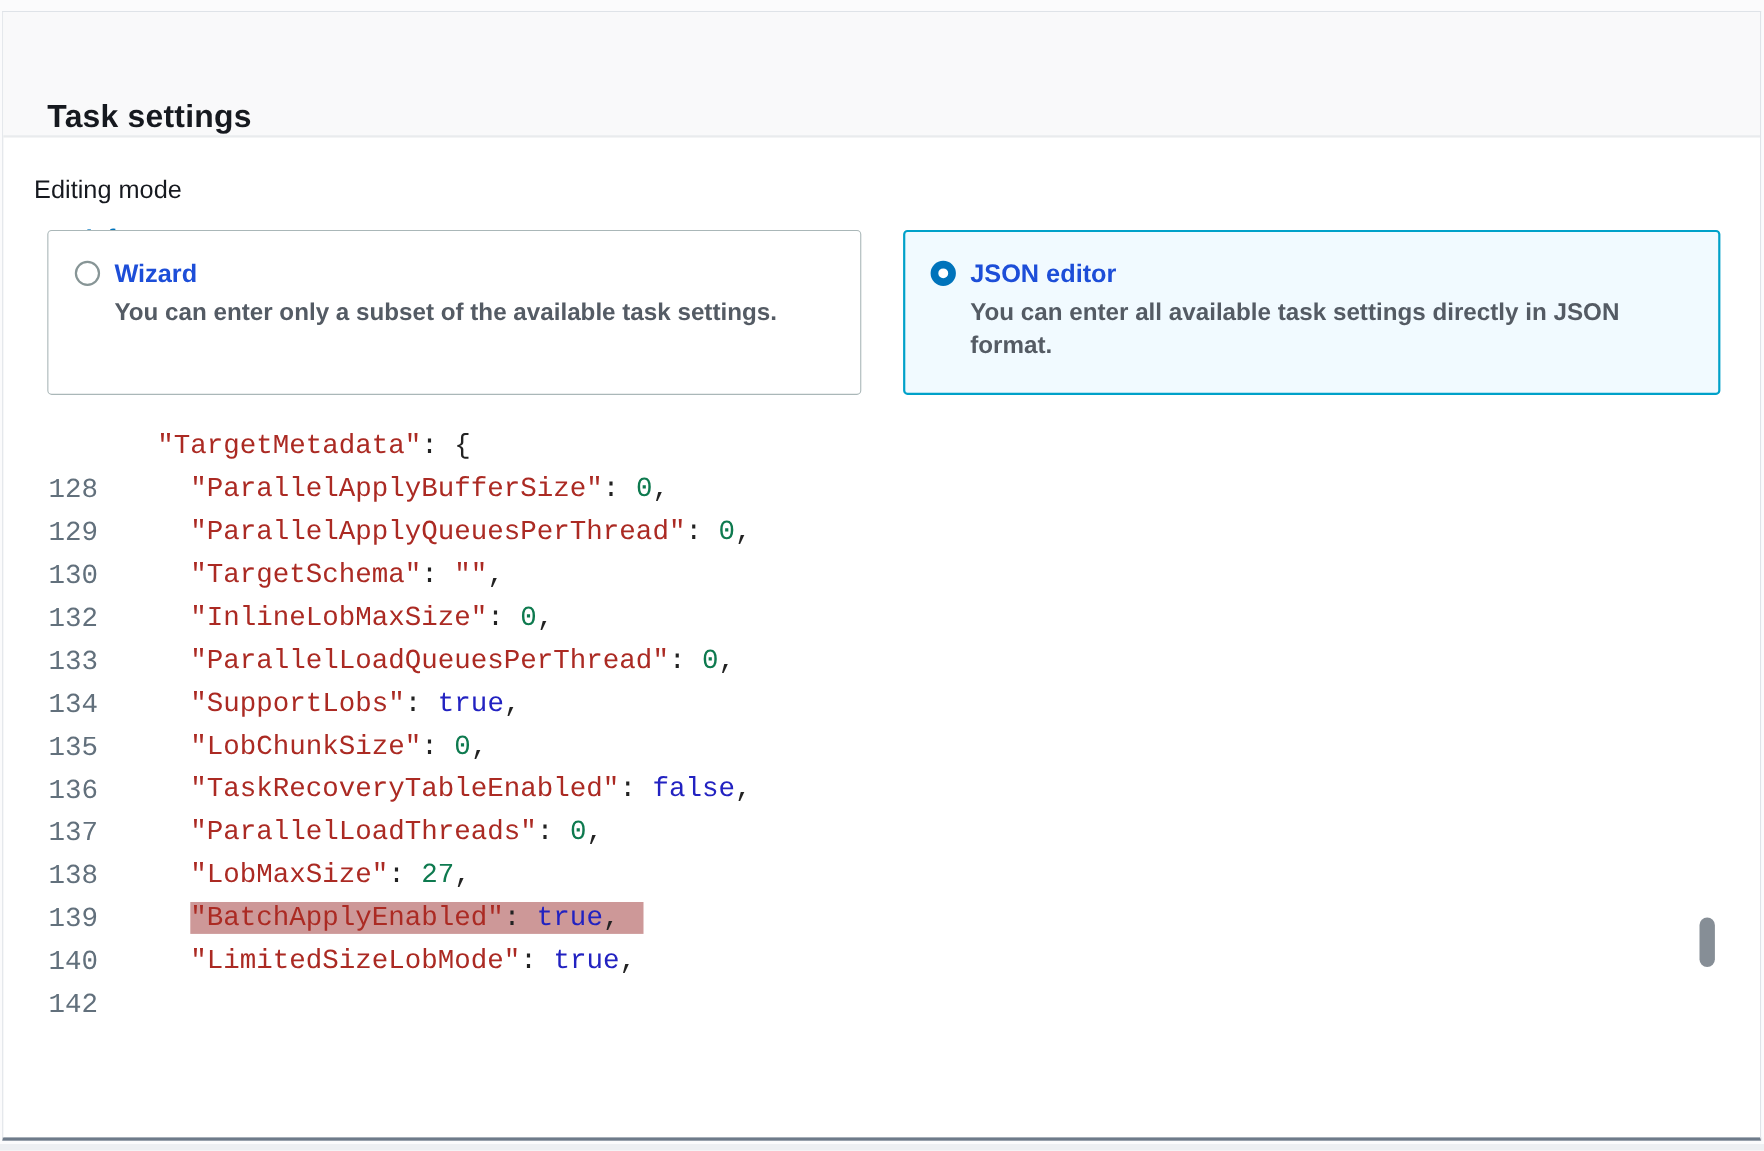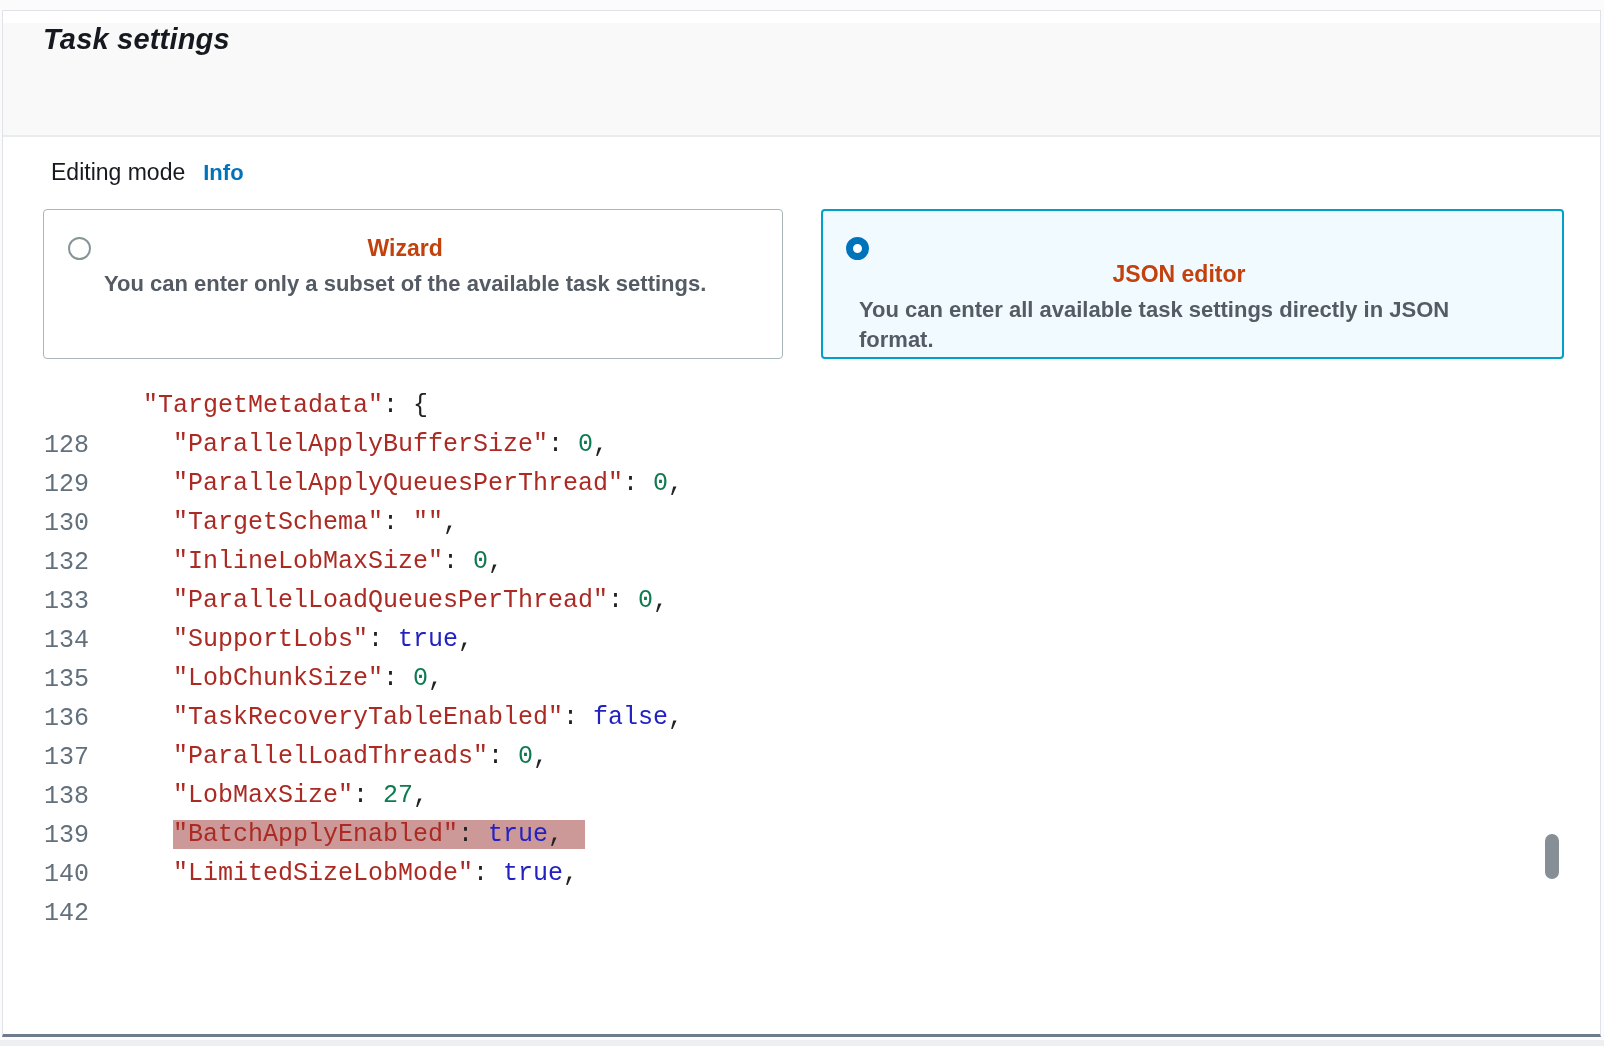--- a/index.html
+++ b/index.html
@@ -6,47 +6,47 @@
   html,body { width:1604px; height:1046px; background:#fbfbfc; font-family:"Liberation Sans", sans-serif; overflow:hidden; }
   .window {
     position:absolute; left:2px; top:10px; width:1599px; height:1027px;
     background:#fff;
     border:1px solid #dfe3e8;
     border-bottom:3px solid #6e7b8a;
   }
   .bottom-strip { position:absolute; left:0; right:0; top:1040px; height:6px; background:#edeff2; }
 
   .panel-header {
-    position:absolute; left:0; top:12px; right:0; height:114px;
+    position:absolute; left:0; top:0; right:0; height:114px;
     background:#f9f9fa; border-bottom:2px solid #e9ebed;
-    display:flex; align-items:flex-start; padding-left:40px;font-style:italic;
+    display:flex; align-items:flex-end; padding-left:40px;
   }
   .panel-title { font-size:29px; font-weight:bold; color:#16191f; letter-spacing:0.2px; }
 
-  .mode-row { position:absolute; left:48px; top:148px; display:flex; align-items:center; gap:18px; }
+  .mode-row { position:absolute; left:28px; top:148px; display:flex; align-items:center; gap:18px;flex-direction:column; }
   .mode-label { font-size:23px; color:#16191f; }
   .info-link { font-size:22px; font-weight:bold; color:var(--accent,#0073bb); text-decoration:none; cursor:pointer; }
 
   .cards { position:absolute; left:40px; top:198px; }
   .opt-card {
     position:absolute; top:0; height:150px; background:#fff;
     border:1px solid #aab7b8; border-radius:4px;
     padding:24px 24px 0 24px; display:flex; align-items:flex-start; cursor:pointer;
   }
   .opt-card.card-wizard { left:0; width:740px; }
-  .opt-card.card-json   { left:778px; width:743px;flex-direction:column; }
+  .opt-card.card-json   { left:778px; width:743px; }
   .opt-card.selected { background:var(--selected-card-bg,#f1faff); border:2px solid var(--selected-card-border,#00a1c9); padding:23px 23px 0 23px; }
 
   .radio {
     width:23px; height:23px; border-radius:50%;
     border:2px solid #879596; background:#fff; flex:none; margin-top:3px; cursor:pointer;
   }
   .radio.checked { border:7px solid var(--accent,#0073bb); }
   .opt-text { margin-left:13px; }
-  .opt-title { font-size:23px; font-weight:bold; color:#c2410c; line-height:28px;text-align:center; }
+  .opt-title { font-size:23px; font-weight:bold; color:#1d4ed8; line-height:28px; }
   .opt-desc  { font-size:22px; color:#545b64; line-height:30px; margin-top:7px; max-width:640px;font-weight:bold; }
 
   .code-editor { position:absolute; left:2px; top:375px; width:1520px; cursor:text; }
   .code-row { display:flex; height:39px; line-height:39px; font-family:"Liberation Mono", monospace; font-size:25px; white-space:pre; }
   .code-row.tail { height:28px; }
   .lnum { width:96px; flex:none; text-align:right; padding-right:10px; border-right:2px solid #d7d7d7; color:var(--line-number,#62707c);margin-top:40px; }
   .lcode { color:var(--code-punct,#222); }
   .tok-key  { color:var(--code-key,#ab2a23); }
   .tok-num  { color:var(--code-number,#0e7a4f); }
   .tok-bool { color:var(--code-boolean,#2222c1); }

